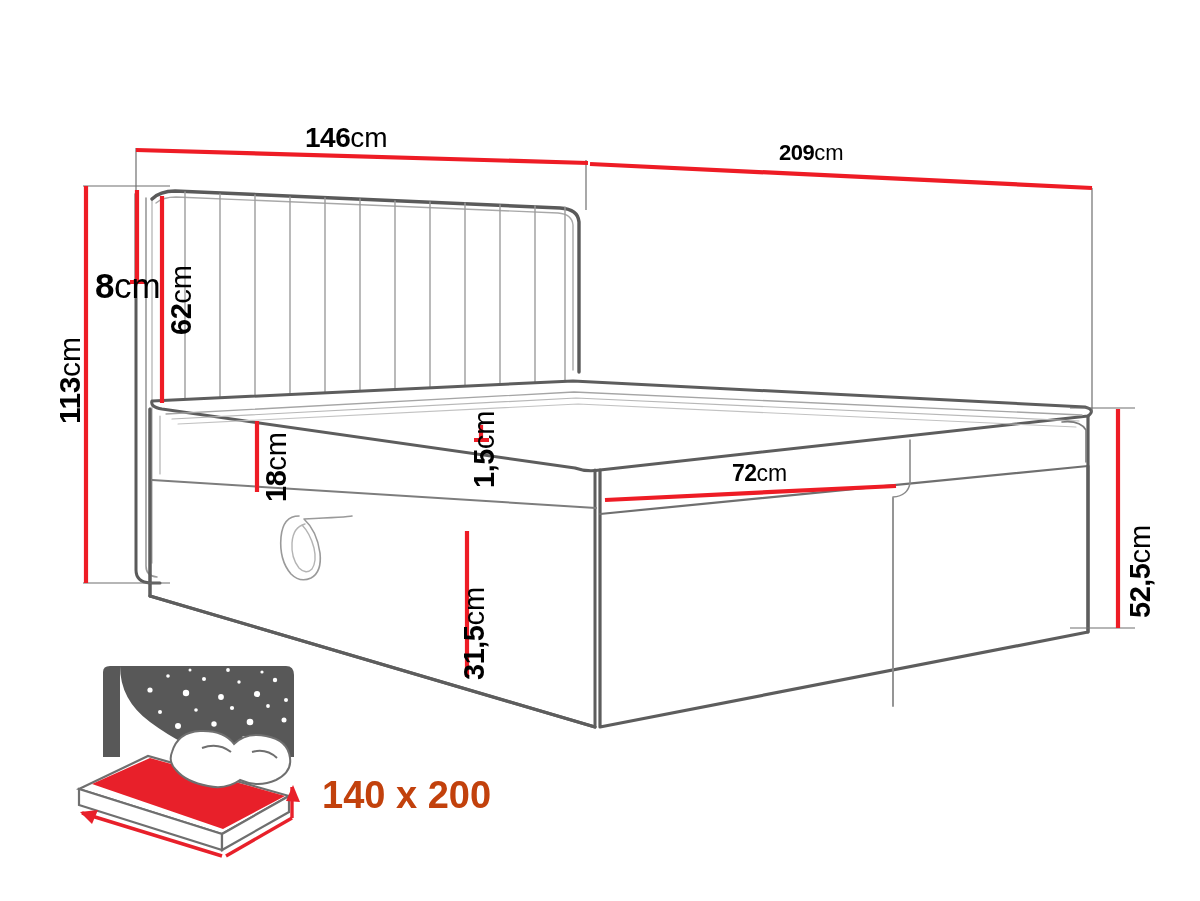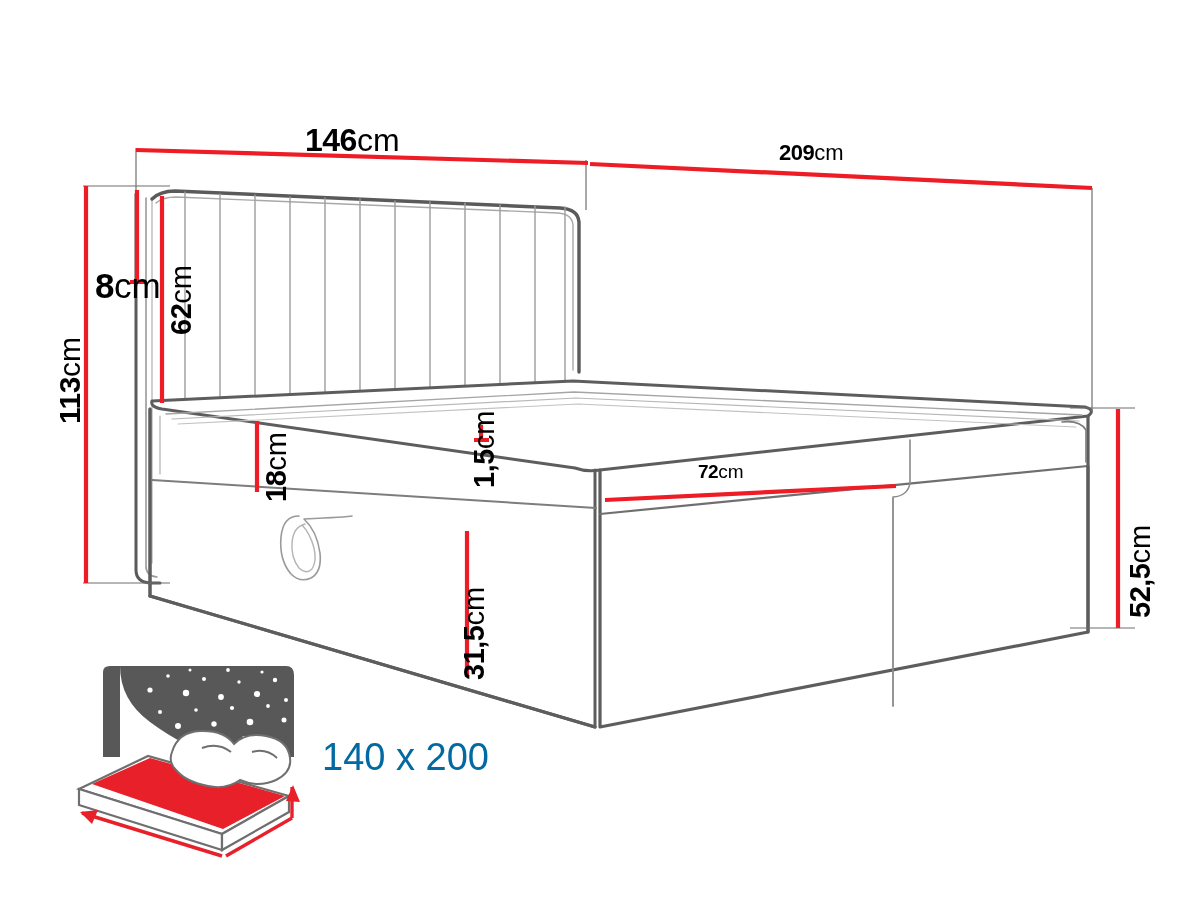--- a/index.html
+++ b/index.html
@@ -40,24 +40,25 @@
   .dim-label .unit {
     font-weight: normal;
     letter-spacing: 0px;
   }
   .rot90 {
     transform: rotate(-90deg);
     transform-origin: left top;
   }
   .mattress-caption {
     position: absolute;
-    color: #0369a1;
-    font-weight: normal;
+    color: #c2410c;
+    font-weight: bold;
     white-space: nowrap;
     user-select: none;
+    margin-top: 38px;
   }
 </style>
 </head>
 <body>
 
 <div id="stage">
 
   <svg class="layer" viewBox="0 0 1200 901">
     <g fill="none" stroke="#4d4d4d" stroke-width="3.2" stroke-linejoin="round" stroke-linecap="round">
 
@@ -157,21 +158,21 @@
 
       <path d="M1118,409 L1118,628"></path>
     </g>
 
     <g stroke="#ee1c25" stroke-width="4" stroke-linecap="butt">
       <path d="M130,282 L146,282"></path>
       <path d="M474,440 L489,440"></path>
     </g>
   </svg>
 
-  <div class="dim-label" style="left:305px; top:124px; font-size:32px;">
+  <div class="dim-label" style="left:305px; top:124px; font-size:28px;">
     <span class="num">146</span><span class="unit">cm</span>
   </div>
 
   <div class="dim-label" style="left:779px; top:142px; font-size:22px;">
     <span class="num">209</span><span class="unit">cm</span>
   </div>
 
   <div class="dim-label rot90" style="left:55px; top:424px; font-size:30px;">
     <span class="num">113</span><span class="unit">cm</span>
   </div>
@@ -185,21 +186,21 @@
   </div>
 
   <div class="dim-label rot90" style="left:262px; top:502px; font-size:29px;">
     <span class="num">18</span><span class="unit">cm</span>
   </div>
 
   <div class="dim-label rot90" style="left:470px; top:488px; font-size:29px;">
     <span class="num">1,5</span><span class="unit">cm</span>
   </div>
 
-  <div class="dim-label" style="left:698px; top:462px; font-size:19px;">
+  <div class="dim-label" style="left:732px; top:462px; font-size:23px;">
     <span class="num">72</span><span class="unit">cm</span>
   </div>
 
   <div class="dim-label rot90" style="left:460px; top:680px; font-size:29px;">
     <span class="num">31,5</span><span class="unit">cm</span>
   </div>
 
   <div class="dim-label rot90" style="left:1126px; top:618px; font-size:29px;">
     <span class="num">52,5</span><span class="unit">cm</span>
   </div>

